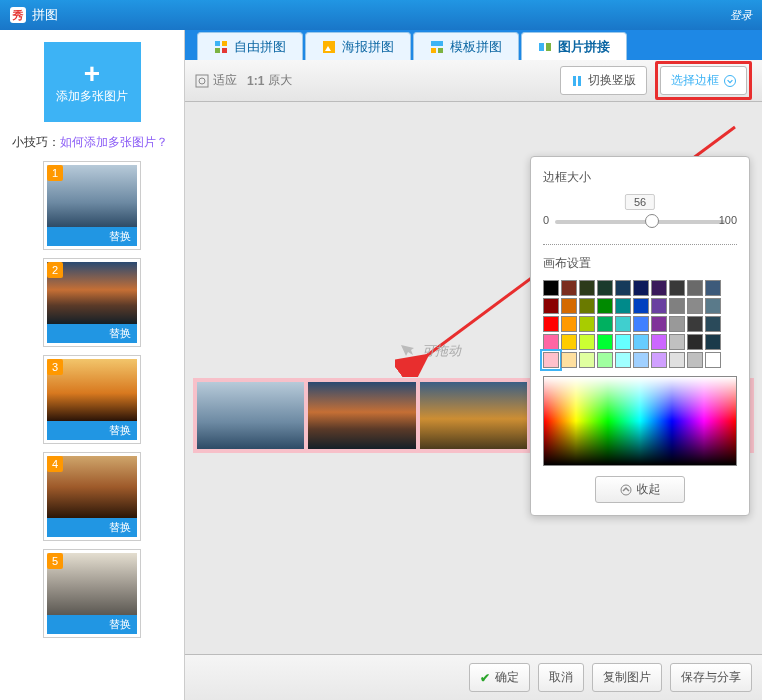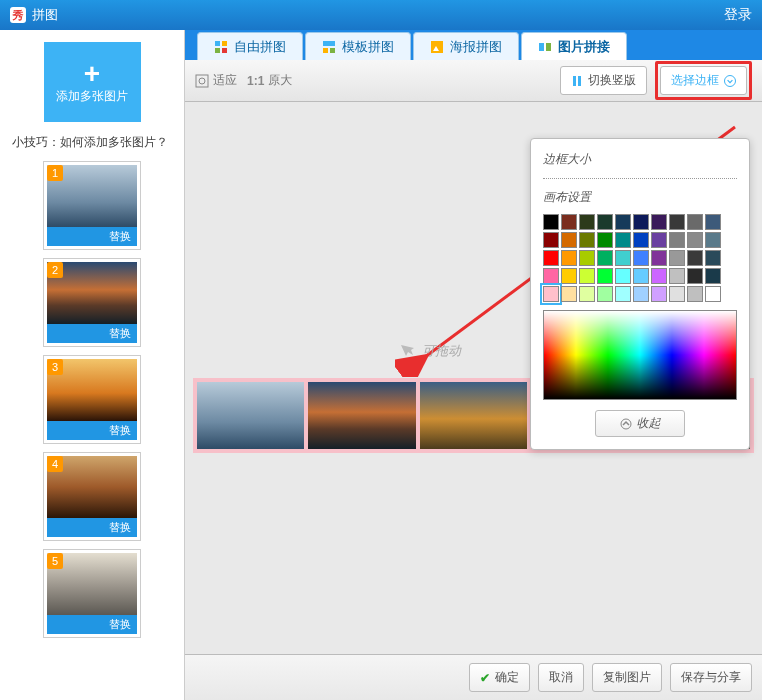--- a/index.html
+++ b/index.html
@@ -1,26 +1,26 @@
 <!DOCTYPE html>
 <html><head>
 <meta charset="utf-8">
 <style>
 * { margin: 0; padding: 0; box-sizing: border-box; font-family: "Microsoft YaHei", Arial, sans-serif; }
 body { width: 762px; height: 700px; overflow: hidden; background: #fff; }
 .titlebar { height: 30px; background: linear-gradient(#2196e3,#1976c8); color:#fff; display:flex; align-items:center; justify-content:space-between; padding:0 10px; font-size:13px;}
 .titlebar .left { display:flex; align-items:center; gap:6px;}
 .logo { width:16px; height:16px; background:#fff; border-radius:3px; display:flex; align-items:center; justify-content:center; color:#e53935; font-weight:bold; font-size:11px;}
-.login { font-size:14px; cursor:pointer;}
+.login { font-size:11px; cursor:pointer;font-style:italic;}
 .main { display:flex; height:670px;}
 .sidebar { width:185px; background:#fff; border-right:1px solid #ccc; padding:12px 12px; overflow:hidden;}
 .addbtn { width:97px; height:80px; background:#3db3f5; color:#fff; display:flex; flex-direction:column; align-items:center; justify-content:center; margin:0 auto 12px; cursor:pointer; font-size:12px;}
 .addbtn .plus { font-size:28px; line-height:1; font-weight:bold;}
 .tip { font-size:12px; color:#333; margin:6px 0 10px;}
-.tip a { color:#404040; text-decoration:none;}
+.tip a { color:#8b5cf6; text-decoration:none;}
 .thumbs { display:flex; flex-direction:column; gap:8px; overflow:hidden;}
 .thumb { width:98px; margin:0 auto; position:relative; border:1px solid #ccc; background:#fff; padding:3px; display:flex; flex-direction:column;}
 .thumb .badge { position:absolute; left:3px; top:3px; width:16px; height:16px; background:#ff9800; color:#fff; font-size:11px; text-align:center; line-height:16px; border-radius:2px;}
 .thumb .pic { width:100%; height:62px; }
 .thumb .bar { background:#2196e3; color:#fff; text-align:right; font-size:11px; padding:2px 6px; cursor:pointer;}
 .rpane { flex:1; background:#f0f0f0; display:flex; flex-direction:column;}
 .tabs { height:30px; display:flex; align-items:flex-end; padding-left:12px; gap:0; background:linear-gradient(#1e88e5,#1e88e5);}
 .tab { height:28px; padding:0 16px; display:flex; align-items:center; gap:6px; font-size:13px; color:#0b66a3; background:#eaf5ff; border:1px solid #9bc8ea; border-bottom:none; border-radius:4px 4px 0 0; margin-right:2px; cursor:pointer;}
 .tab.active { background:#fff; color:#0b66a3; font-weight:bold;}
 .tab .ticon{width:14px;height:14px;}
@@ -31,21 +31,21 @@
 .btn { border:1px solid #bbb; background:linear-gradient(#fff,#eee); padding:5px 10px; border-radius:3px; cursor:pointer; display:flex; align-items:center; gap:5px; color:#555; font-size:12px;}
 .btn.white{background:#fff;}
 .highlight-box { border:3px solid #e82e2e; padding:2px; border-radius:2px;}
 .chev { width:12px; height:12px; border:1px solid #3db3f5; border-radius:50%; display:inline-flex; align-items:center; justify-content:center;}
 .chev svg { width:8px; height:8px;}
 .canvas-area { flex:1; position:relative; background:#e9e9e9;}
 .hint { position:absolute; left:215px; top:240px; font-size:13px; color:#aaa; display:flex; align-items:center; gap:4px; font-style:italic;}
 .splice { position:absolute; left:8px; top:276px; right:8px; height:75px; background:#f7c0c9; padding:4px; display:flex; gap:4px;}
 .splice .cell { flex:1; }
 .arrow-svg { position:absolute; left:210px; top:15px; width:360px; height:260px; pointer-events:none;}
-.popover { position:absolute; right:12px; top:36px; width:220px; background:#fff; border:1px solid #bbb; border-radius:4px; box-shadow:0 2px 8px rgba(0,0,0,.2); padding:12px; font-size:12px; color:#555;font-style:italic;}
+.popover { position:absolute; right:12px; top:54px; width:220px; background:#fff; border:1px solid #bbb; border-radius:4px; box-shadow:0 2px 8px rgba(0,0,0,.2); padding:12px; font-size:12px; color:#555;}
 .pop-section-title { margin-bottom:8px;}
 .slider-wrap { position:relative; height:40px;}
 .slider-val { position:absolute; left:50%; transform:translateX(-50%); top:0; border:1px solid #ccc; padding:1px 8px; font-size:11px; background:#f7f7f7; border-radius:2px;}
 .slider-track { position:absolute; left:12px; right:12px; top:26px; height:4px; background:#ccc; border-radius:2px;}
 .slider-handle { position:absolute; top:20px; left:56%; width:14px; height:14px; background:#fff; border:1px solid #888; border-radius:50%; transform:translateX(-50%);}
 .slider-min { position:absolute; left:0; top:20px; font-size:11px;}
 .slider-max { position:absolute; right:0; top:20px; font-size:11px;}
 .hr-dotted { border:none; border-top:1px dotted #999; margin:10px 0;}
 .swatch-grid { display:grid; grid-template-columns:repeat(10,16px); gap:2px;}
 .swatch { width:16px; height:16px; border:1px solid #888; cursor:pointer;}
@@ -121,32 +121,32 @@
           <svg class="ticon">
             <rect x="1" y="1" width="5" height="5" fill="#3db3f5"></rect>
             <rect x="8" y="1" width="5" height="5" fill="#ffb300"></rect>
             <rect x="1" y="8" width="5" height="5" fill="#7cb342"></rect>
             <rect x="8" y="8" width="5" height="5" fill="#e53935"></rect>
           </svg>
           <span>自由拼图</span>
         </div>
       <div class="tab">
           <svg class="ticon">
+            <rect x="1" y="1" width="12" height="12" fill="#ffb300"></rect>
+            <polygon points="3,11 6,6 9,11" fill="#fff"></polygon>
+          </svg>
+          <span>海报拼图</span>
+        </div>
+      <div class="tab">
+          <svg class="ticon">
             <rect x="1" y="1" width="12" height="5" fill="#3db3f5"></rect>
             <rect x="1" y="8" width="5" height="5" fill="#ffb300"></rect>
             <rect x="8" y="8" width="5" height="5" fill="#7cb342"></rect>
           </svg>
           <span>模板拼图</span>
-        </div>
-      <div class="tab">
-          <svg class="ticon">
-            <rect x="1" y="1" width="12" height="12" fill="#ffb300"></rect>
-            <polygon points="3,11 6,6 9,11" fill="#fff"></polygon>
-          </svg>
-          <span>海报拼图</span>
         </div>
       <div class="tab active">
           <svg class="ticon">
             <rect x="1" y="3" width="5" height="8" fill="#3db3f5"></rect>
             <rect x="8" y="3" width="5" height="8" fill="#7cb342"></rect>
           </svg>
           <span>图片拼接</span>
         </div>
     </div>
 
@@ -203,20 +203,27 @@
       <div class="splice" id="splice-row">
           <div class="cell pic-ship"></div>
           <div class="cell pic-sunset"></div>
           <div class="cell pic-sunset2"></div>
           <div class="cell pic-boats"></div>
           <div class="cell pic-boats"></div>
         </div>
 
       <div class="popover">
         <div class="pop-section-title">边框大小</div>
+        <div class="slider-wrap">
+          <div class="slider-val">56</div>
+          <span class="slider-min">0</span>
+          <div class="slider-track"></div>
+          <div class="slider-handle"></div>
+          <span class="slider-max">100</span>
+        </div>
         <hr class="hr-dotted">
         <div class="pop-section-title">画布设置</div>
         <div class="swatch-grid" id="swatch-grid">
             <div class="swatch" style="background: rgb(0, 0, 0);"></div>
             <div class="swatch" style="background: rgb(122, 45, 30);"></div>
             <div class="swatch" style="background: rgb(44, 58, 26);"></div>
             <div class="swatch" style="background: rgb(26, 58, 44);"></div>
             <div class="swatch" style="background: rgb(22, 58, 90);"></div>
             <div class="swatch" style="background: rgb(13, 26, 90);"></div>
             <div class="swatch" style="background: rgb(58, 26, 90);"></div>

